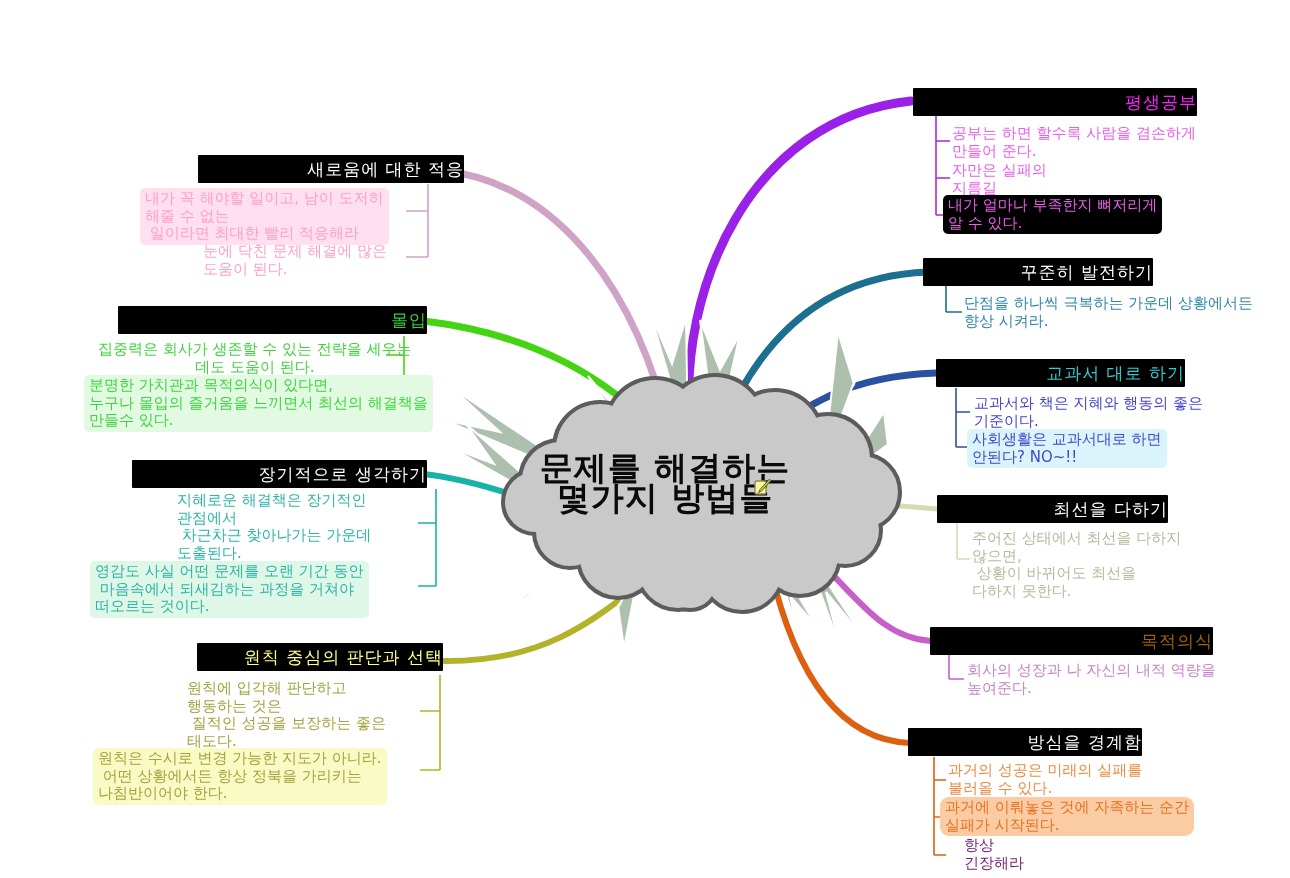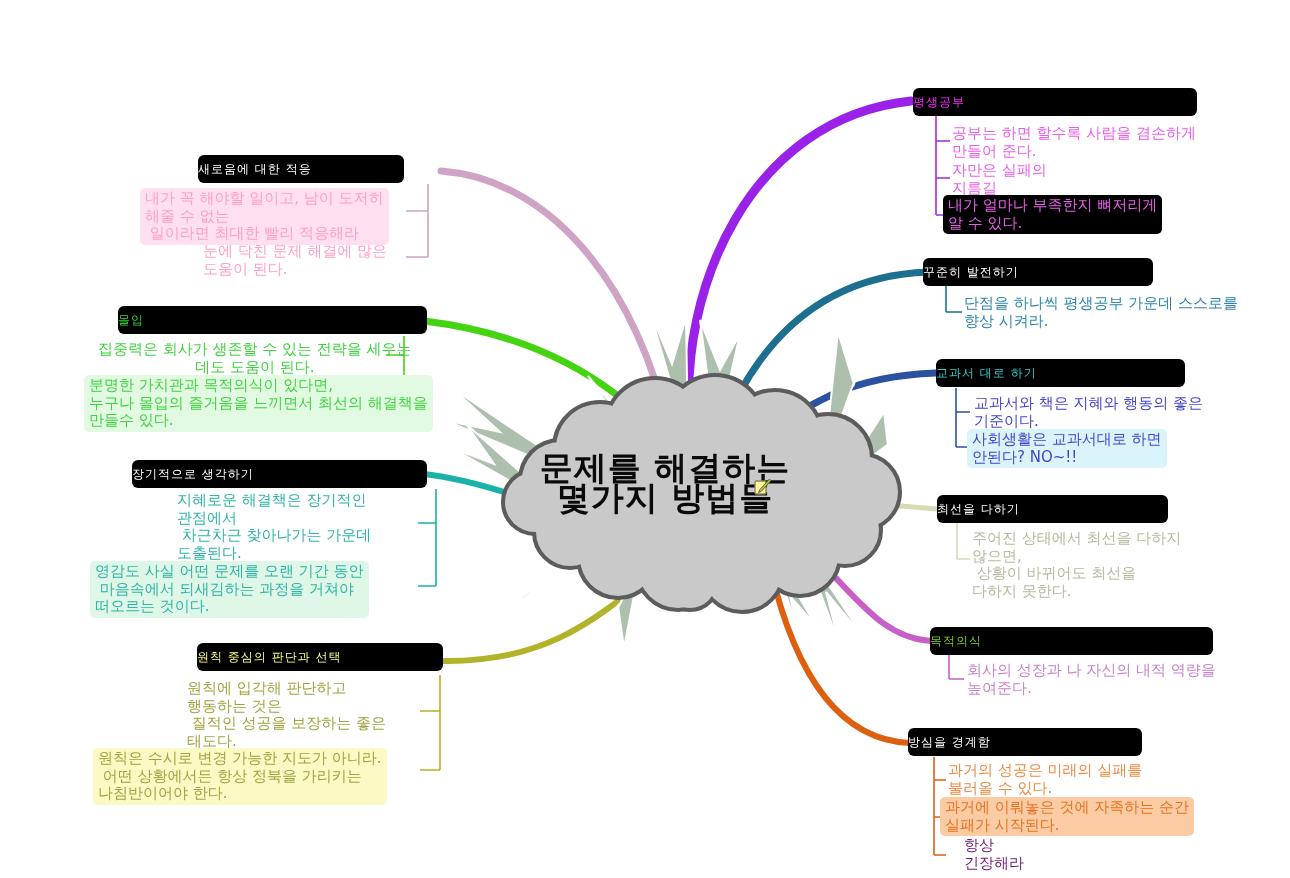--- a/index.html
+++ b/index.html
@@ -2,22 +2,22 @@
 <html><head>
 <meta charset="utf-8">
 <style>
   html,body{margin:0;padding:0;background:#fff;}
   #canvas{position:relative;width:1290px;height:878px;background:#ffffff;overflow:hidden;
           font-family:"DejaVu Sans", sans-serif;}
   #edges{position:absolute;left:0;top:0;z-index:0;}
   .refbox{position:absolute;left:28px;top:8px;width:346px;min-height:50px;background:#000080;
           border:3px solid #000;border-radius:3px;color:#fff;font-weight:bold;font-size:15px;
           line-height:21px;text-align:center;white-space:pre-line;padding:4px 6px;box-sizing:border-box;z-index:3;}
-  .bbox{position:absolute;height:28px;background:#000;border-radius:6px;z-index:2;
-        display:flex;align-items:center;justify-content:flex-start;font-size:12px;letter-spacing:1px;}
+  .bbox{position:absolute;height:28px;background:#000;border-radius:1px;z-index:2;
+        display:flex;align-items:center;justify-content:flex-end;font-size:17px;letter-spacing:1px;}
   .bbox span{white-space:nowrap;}
   .note{position:absolute;font-size:15px;line-height:17.5px;white-space:pre-wrap;z-index:1;
         padding:2px 5px;border-radius:5px;}
   .center-topic{position:absolute;left:525px;top:453px;width:280px;z-index:2;text-align:center;
         font-size:33px;font-weight:bold;color:#0a0a0a;line-height:30px;letter-spacing:1px;}
   .edit-icon{position:absolute;left:753px;top:477px;width:19px;height:19px;z-index:3;}
 </style>
 </head>
 <body>
 
@@ -107,21 +107,21 @@
 
   <div class="center-topic">
     <div>문제를 해결하는</div>
     <div>몇가지 방법들</div>
   </div>
   <svg class="edit-icon" viewBox="0 0 19 19">
     <rect x="2" y="4" width="11" height="13" rx="1.5" fill="#FFF3A0" stroke="#8a8a5a" stroke-width="1.4"></rect>
     <path d="M16.5,2 L7,12.5 L5.5,15.5 L8.6,14 L17.8,3.6 Z" fill="#B9C94A" stroke="#5a6a20" stroke-width="1"></path>
   </svg>
 
-  <div class="bbox" style="left:198px;top:155px;width:206px;">
+  <div class="bbox" style="left:198px;top:155px;width:266px;">
     <span style="color:#FFFFFF">새로움에 대한 적응</span>
   </div>
   <div class="note" style="left:198px;top:241px;color:#FF9FC8;">눈에 닥친 문제 해결에 많은
 도움이 된다.</div>
   <div class="note" style="left:140px;top:188px;color:#FF9FC8;background:#FFDFF0;">내가 꼭 해야할 일이고, 남이 도저히
 해줄 수 없는
  일이라면 최대한 빨리 적응해라</div>
 
   <div class="bbox" style="left:118px;top:306px;width:309px;">
     <span style="color:#33CC33">몰입</span>
@@ -160,48 +160,48 @@
   <div class="note" style="left:947px;top:123px;color:#E85FE8;">공부는 하면 할수록 사람을 겸손하게
 만들어 준다.</div>
   <div class="note" style="left:947px;top:160px;color:#E85FE8;">자만은 실패의
 지름길</div>
   <div class="note" style="left:943px;top:195px;color:#E85FE8;background:#000000;">내가 얼마나 부족한지 뼈저리게
 알 수 있다.</div>
 
   <div class="bbox" style="left:923px;top:258px;width:230px;">
     <span style="color:#FFFFFF">꾸준히 발전하기</span>
   </div>
-  <div class="note" style="left:959px;top:293px;color:#2F86A8;">단점을 하나씩 평생공부 가운데 스스로를
+  <div class="note" style="left:959px;top:293px;color:#2F86A8;">단점을 하나씩 극복하는 가운데 상황에서든
 향상 시켜라.</div>
 
   <div class="bbox" style="left:936px;top:359px;width:249px;">
     <span style="color:#33CCCC">교과서 대로 하기</span>
   </div>
   <div class="note" style="left:969px;top:393px;color:#4444CC;">교과서와 책은 지혜와 행동의 좋은
 기준이다.</div>
   <div class="note" style="left:967px;top:429px;color:#4444CC;background:#D9F4FB;">사회생활은 교과서대로 하면
 안된다? NO~!!</div>
 
   <div class="bbox" style="left:937px;top:495px;width:231px;">
     <span style="color:#FFFFFF">최선을 다하기</span>
   </div>
   <div class="note" style="left:967px;top:528px;color:#B9B99E;">주어진 상태에서 최선을 다하지
 않으면,
  상황이 바뀌어도 최선을
 다하지 못한다.</div>
 
   <div class="bbox" style="left:930px;top:627px;width:283px;">
-    <span style="color:#84cc16">목적의식</span>
+    <span style="color:#a16207">목적의식</span>
   </div>
   <div class="note" style="left:962px;top:660px;color:#C983C9;">회사의 성장과 나 자신의 내적 역량을
 높여준다.</div>
 
   <div class="bbox" style="left:908px;top:728px;width:234px;">
     <span style="color:#FFFFFF">방심을 경계함</span>
   </div>
   <div class="note" style="left:943px;top:760px;color:#EC8B44;">과거의 성공은 미래의 실패를
 불러올 수 있다.</div>
-  <div class="note" style="left:940px;top:797px;color:#E57322;background:#FBCBA3;">과거에 이뤄놓은 것에 자족하는 순간
+  <div class="note" style="left:940px;top:797px;color:#E57322;background:#FBCBA3;border-radius:9px;">과거에 이뤄놓은 것에 자족하는 순간
 실패가 시작된다.</div>
   <div class="note" style="left:943px;top:835px;color:#701a75;margin-left:16px;">항상
 긴장해라</div>
 
 </div>
 
 </body></html>

